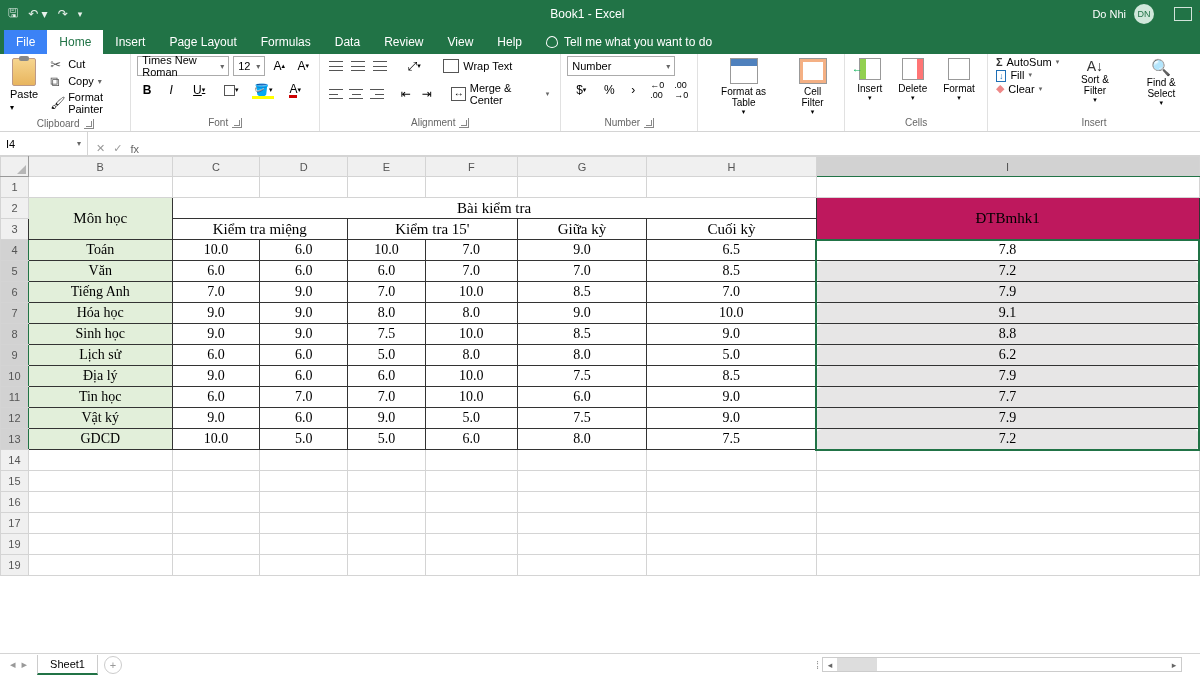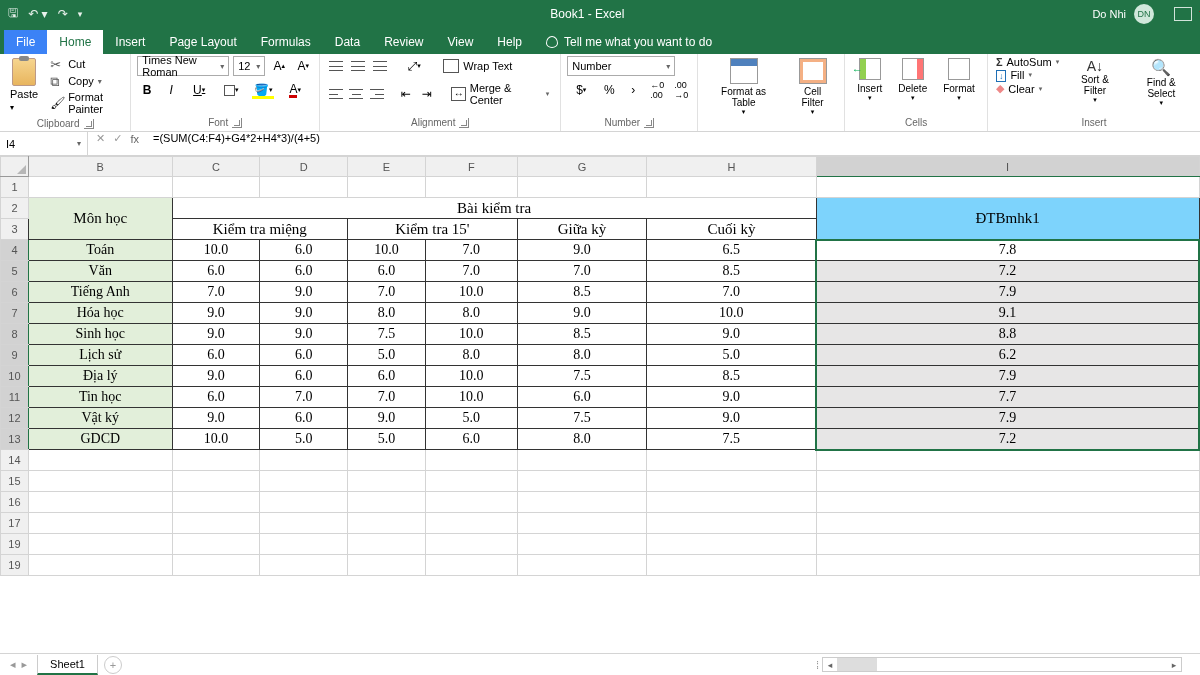--- a/index.html
+++ b/index.html
@@ -89,43 +89,43 @@
 .edit-col { display: flex; flex-direction: column; gap: 1px; font-size: 11px; }
 .edit-row { display: flex; align-items: center; gap: 4px; padding: 0 2px; cursor: pointer; }
 .sigma::before { content: 'Σ'; font-weight: bold; color: #333; }
 .fill-down::before { content: '↓'; color: #1f6fb5; border: 1px solid #1f6fb5; padding: 0 2px; font-size: 9px; }
 .eraser::before { content: '◆'; color: #e88; transform: rotate(45deg); }
 .sort-ico { display: flex; flex-direction: column; align-items: center; }
 .sort-ico::before { content: 'A↓'; font-size: 14px; color: #333; }
 .find-ico::before { content: '🔍'; font-size: 16px; }
 
 
-.formulabar { height: 24px; border-bottom: 1px solid #d4d4d4; display: flex; align-items: flex-start; }
+.formulabar { height: 24px; border-bottom: 1px solid #d4d4d4; display: flex; align-items: flex-end; }
 .namebox { width: 88px; border-right: 1px solid #d4d4d4; padding: 0 6px; font-size: 11px; display: flex; align-items: center; height: 100%; }
 .namebox .arr { margin-left: auto; font-size: 8px; color: #666; }
 .fx-ctrls { display: flex; gap: 8px; padding: 0 8px; color: #999; align-items: center; }
 .fx-ctrls span { cursor: pointer; font-size: 11px; }
 .fx-ctrls .fx { color: #666; }
 .fx-input { flex: 1; padding: 0 6px; font-size: 11px; }
 
 
 .grid-wrap { position: absolute; top: 156px; left: 0; right: 0; bottom: 22px; overflow: hidden; }
 .grid { border-collapse: collapse; }
 .grid th.corner { width: 28px; height: 20px; background: #f0f0f0; border: 1px solid #d4d4d4; border-right-color: #999; border-bottom-color: #999; position: relative; }
 .grid th.corner::after { content: ''; position: absolute; right: 2px; bottom: 2px; width: 0; height: 0; border-style: solid; border-width: 0 0 9px 9px; border-color: transparent transparent #b7b7b7 transparent; }
 .grid th.colh { background: #f0f0f0; border: 1px solid #d4d4d4; font-weight: normal; font-size: 11px; color: #555; height: 20px; text-align: center; }
 .grid th.colh.sel { background: #d2d2d2; border-bottom-color: #217346; }
 .grid th.rowh { width: 28px; background: #f0f0f0; border: 1px solid #d4d4d4; font-weight: normal; font-size: 11px; color: #555; text-align: center; }
 .grid th.rowh.sel { background: #d2d2d2; border-right-color: #217346; }
 .grid td { border: 1px solid #d4d4d4; height: 21px; padding: 0 4px; font-size: 14px; font-family: 'Times New Roman', serif; }
 .grid td.data { border: 1px solid #333; text-align: center; }
 .grid td.subj { background: #e2efda; }
 .grid td.hdr2 { font-size: 15px; }
-.grid td.hdr-I { background: #7dd3fc; }
-.grid td.res { background: #e7e6e6; }
+.grid td.hdr-I { background: #be185d; }
+.grid td.res { background: #e7e6e6; border-radius: 6px; }
 .grid td.res.active { background: #fff; }
 .colB { width: 144px; } .colC { width: 88px; } .colD { width: 88px; }
 .colE { width: 78px; } .colF { width: 92px; } .colG { width: 130px; }
 .colH { width: 170px; } .colI { width: 384px; }
 
 
 .sheetbar { position: absolute; bottom: 0; left: 0; right: 0; height: 22px; border-top: 1px solid #d4d4d4; display: flex; align-items: center; background: #fff; font-size: 11px; }
 .sheetbar .nav { display: flex; gap: 6px; padding: 0 10px; color: #999; }
 .sheetbar .sheettab { border-right: 1px solid #ccc; border-left: 1px solid #ccc; padding: 3px 12px; border-bottom: 2px solid #217346; background: #fff; }
 .sheetbar .addsheet { width: 18px; height: 18px; border: 1px solid #ccc; border-radius: 50%; display: flex; align-items: center; justify-content: center; margin-left: 6px; color: #999; }
@@ -409,21 +409,20 @@
 <div class="formulabar">
   <div class="namebox">
       <span>I4</span>
       <span class="arr">▾</span>
     </div>
   <div class="fx-ctrls">
     <span>✕</span>
     <span>✓</span>
     <span class="fx">fx</span>
   </div>
-  <div class="fx-input">=(SUM(C4:F4)+G4*2+H4*3)/(4+5)</div>
 </div>
 
 <div class="grid-wrap">
 <table class="grid" id="grid">
       <tbody>
         <tr>
           <th class="corner"></th>
           <th class="colh colB ">B</th>
           <th class="colh colC ">C</th>
           <th class="colh colD ">D</th>

